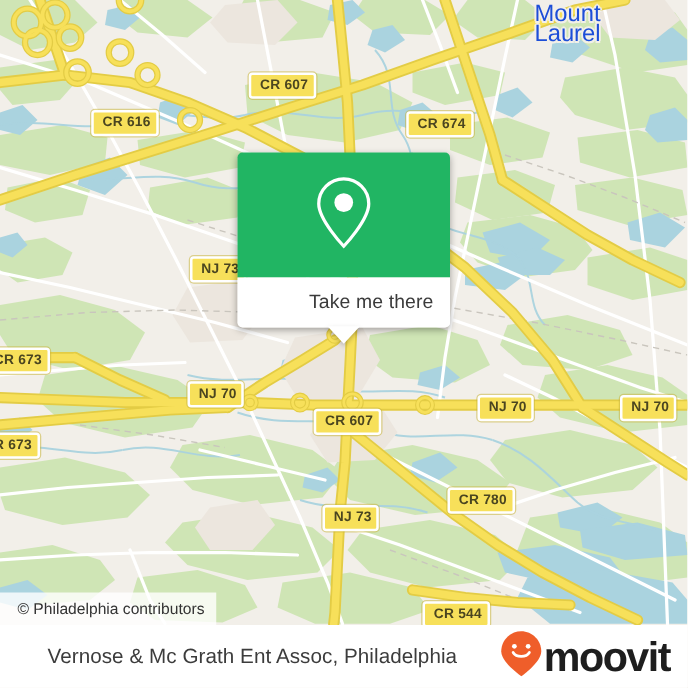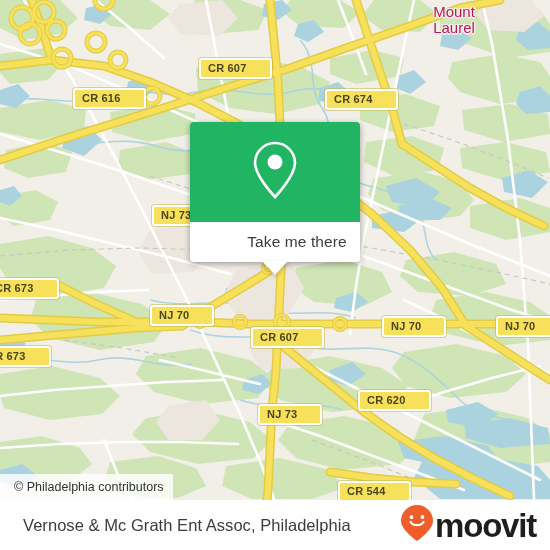--- a/index.html
+++ b/index.html
@@ -23,31 +23,31 @@
   
   .shield {
     position: absolute;
     background: #f7e05a;
     border: 2px solid #ffffff;
     border-radius: 3px;
     color: #4a4520;
     font-size: 11px;
     font-weight: bold;
     letter-spacing: .2px;
-    padding: 2px 23px 3px 7px;
+    padding: 2px 4px 3px 7px;
     white-space: nowrap;
     line-height: 12px;
     box-shadow: 0 0 0 1px rgba(200,180,60,.55);
   }
 
   
   .place-label {
     position: absolute;
-    color: #be185d;
-    font-size: 15px;
+    color: #1d4ed8;
+    font-size: 19px;
     line-height: 16px;
     text-align: center;
     text-shadow:
       1.5px 0 #f2efe9, -1.5px 0 #f2efe9, 0 1.5px #f2efe9, 0 -1.5px #f2efe9,
       1px 1px #f2efe9, -1px -1px #f2efe9, 1px -1px #f2efe9, -1px 1px #f2efe9;
     white-space: pre-line;
     pointer-events: none;
   }
 
   
@@ -103,21 +103,21 @@
   
   .footer {
     position: absolute;
     left: 0; top: 500px;
     width: 550px; height: 50px;
     background: #ffffff;
     display: flex; align-items: center;
   }
   .footer-title {
     position: absolute;
-    left: 23px;
+    left: 38px;
     color: #3c3c3c;
     font-size: 16.5px;
     letter-spacing: .05px;
     white-space: nowrap;
   }
   .brand {
     position: absolute;
     right: 14px;
     display: flex; align-items: center;
   }
@@ -345,21 +345,21 @@
     <div class="shield" style="left:199px; top:58px;">CR 607</div>
     <div class="shield" style="left:325px; top:89px;">CR 674</div>
     <div class="shield" style="left:73px;  top:88px;">CR 616</div>
     <div class="shield" style="left:152px; top:205px;">NJ 73</div>
     <div class="shield" style="left:-14px; top:278px;">CR 673</div>
     <div class="shield" style="left:150px; top:305px;">NJ 70</div>
     <div class="shield" style="left:251px; top:327px;">CR 607</div>
     <div class="shield" style="left:382px; top:316px;">NJ 70</div>
     <div class="shield" style="left:496px; top:316px;">NJ 70</div>
     <div class="shield" style="left:-22px; top:346px;">CR 673</div>
-    <div class="shield" style="left:358px; top:390px;">CR 620</div>
+    <div class="shield" style="left:358px; top:390px;">CR 780</div>
     <div class="shield" style="left:258px; top:404px;">NJ 73</div>
     <div class="shield" style="left:338px; top:481px;text-align:right;">CR 544</div>
 
     <div class="attribution">© Philadelphia contributors</div>
   </div>
 
   <div class="callout">
     <div class="callout-top">
       <span>
         <svg width="52" height="64" viewBox="0 0 52 64" fill="none">

